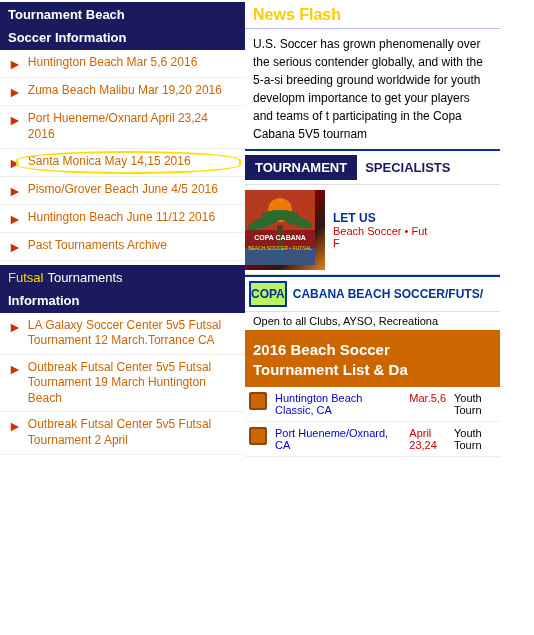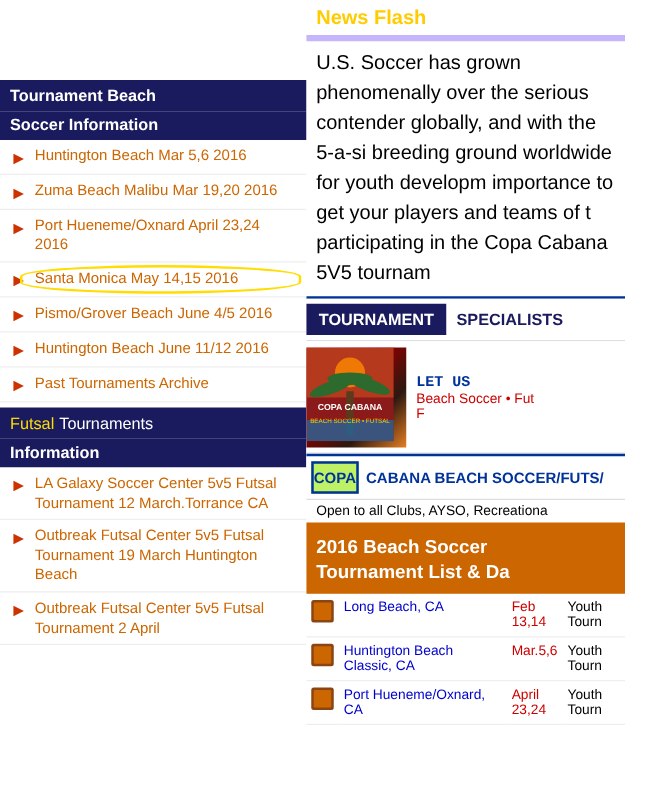--- a/index.html
+++ b/index.html
@@ -94,25 +94,25 @@
 
     
     .right-panel { flex: 1; overflow: hidden; }
 
     
     .news-flash-header {
       color: #ffcc00;
       font-size: 16px;
       font-weight: bold;
       padding: 6px 8px 4px 8px;
-      border-bottom: 5px solid #c4b5fd;
+      border-bottom: 1px solid #c4b5fd;
     }
 
     .news-flash-text {
-      font-size: 16px;
+      font-size: 12px;
       color: #000;
       padding: 6px 8px;
       line-height: 1.5;
       border-bottom: 2px solid #003399;
     }
 
     
     .specialists-header {
       background: #fff;
       display: flex;
@@ -161,21 +161,20 @@
     .copa-info {
       padding: 6px 8px;
       font-size: 11px;
       color: #000;
     }
 
     .copa-info .let-us {
       color: #003399;
       font-weight: bold;
       font-size: 12px;
-      font-family: Liberation Mono, monospace;
     }
 
     .copa-info .beach-soccer {
       color: #cc0000;
       font-size: 11px;
     }
 
     
     .copa-bar {
       display: flex;
@@ -386,30 +385,20 @@
 
     <div class="open-to-text">Open to all Clubs, AYSO, Recreationa</div>
 
     <div class="tournament-list-header">
       <span style="white-space:pre-line;">2016 Beach Soccer
 Tournament List &amp; Da</span>
     </div>
 
     <table class="tournament-table">
       <tbody id="tournament-tbody">
-          <tr>
-            <td style="width: 22px; padding-left: 4px;"><div class="t-icon">
-                <div class="t-icon-inner"></div>
-              </div></td>
-            <td><a class="location-text">Long Beach, CA</a></td>
-            <td class="date-text" style="width: 40px; white-space: pre-line;">Feb
-13,14</td>
-            <td class="category-text" style="width: 50px; white-space: pre-line;">Youth
-Tourn</td>
-          </tr>
           <tr>
             <td style="width: 22px; padding-left: 4px;"><div class="t-icon">
                 <div class="t-icon-inner"></div>
               </div></td>
             <td><a class="location-text">Huntington Beach Classic, CA</a></td>
             <td class="date-text" style="width: 40px; white-space: pre-line;">Mar.5,6</td>
             <td class="category-text" style="width: 50px; white-space: pre-line;">Youth
 Tourn</td>
           </tr>
           <tr>

